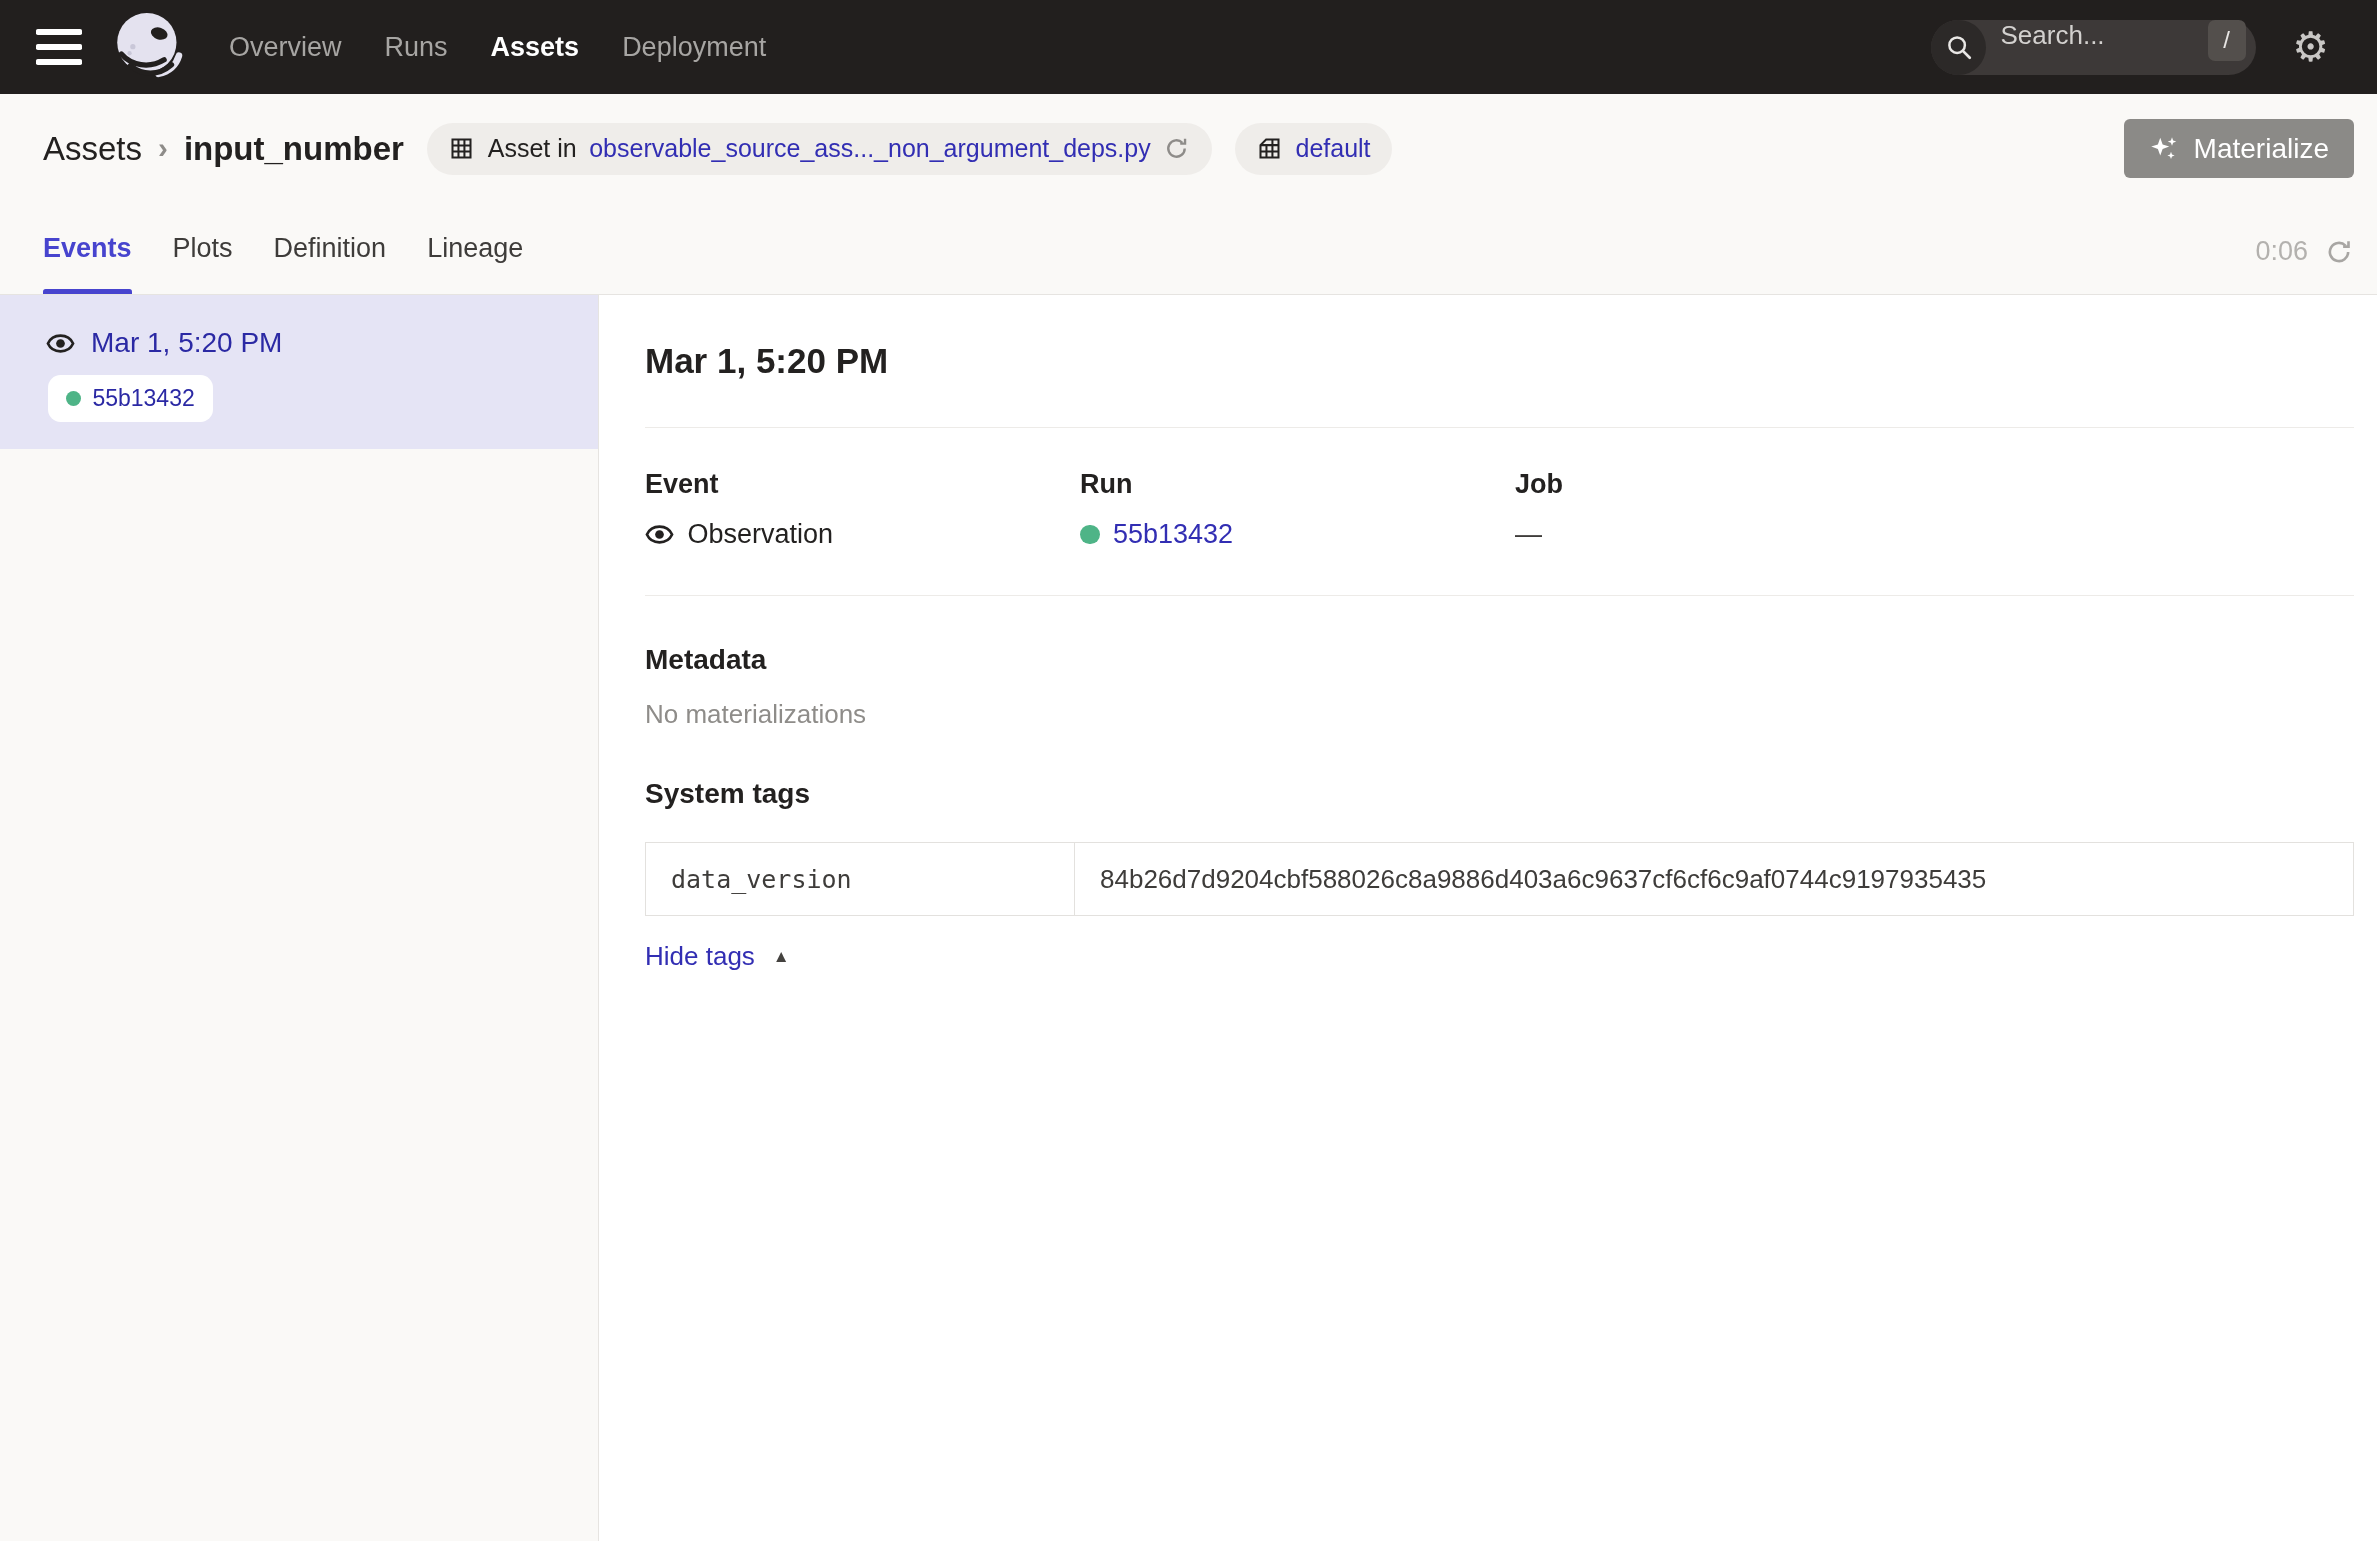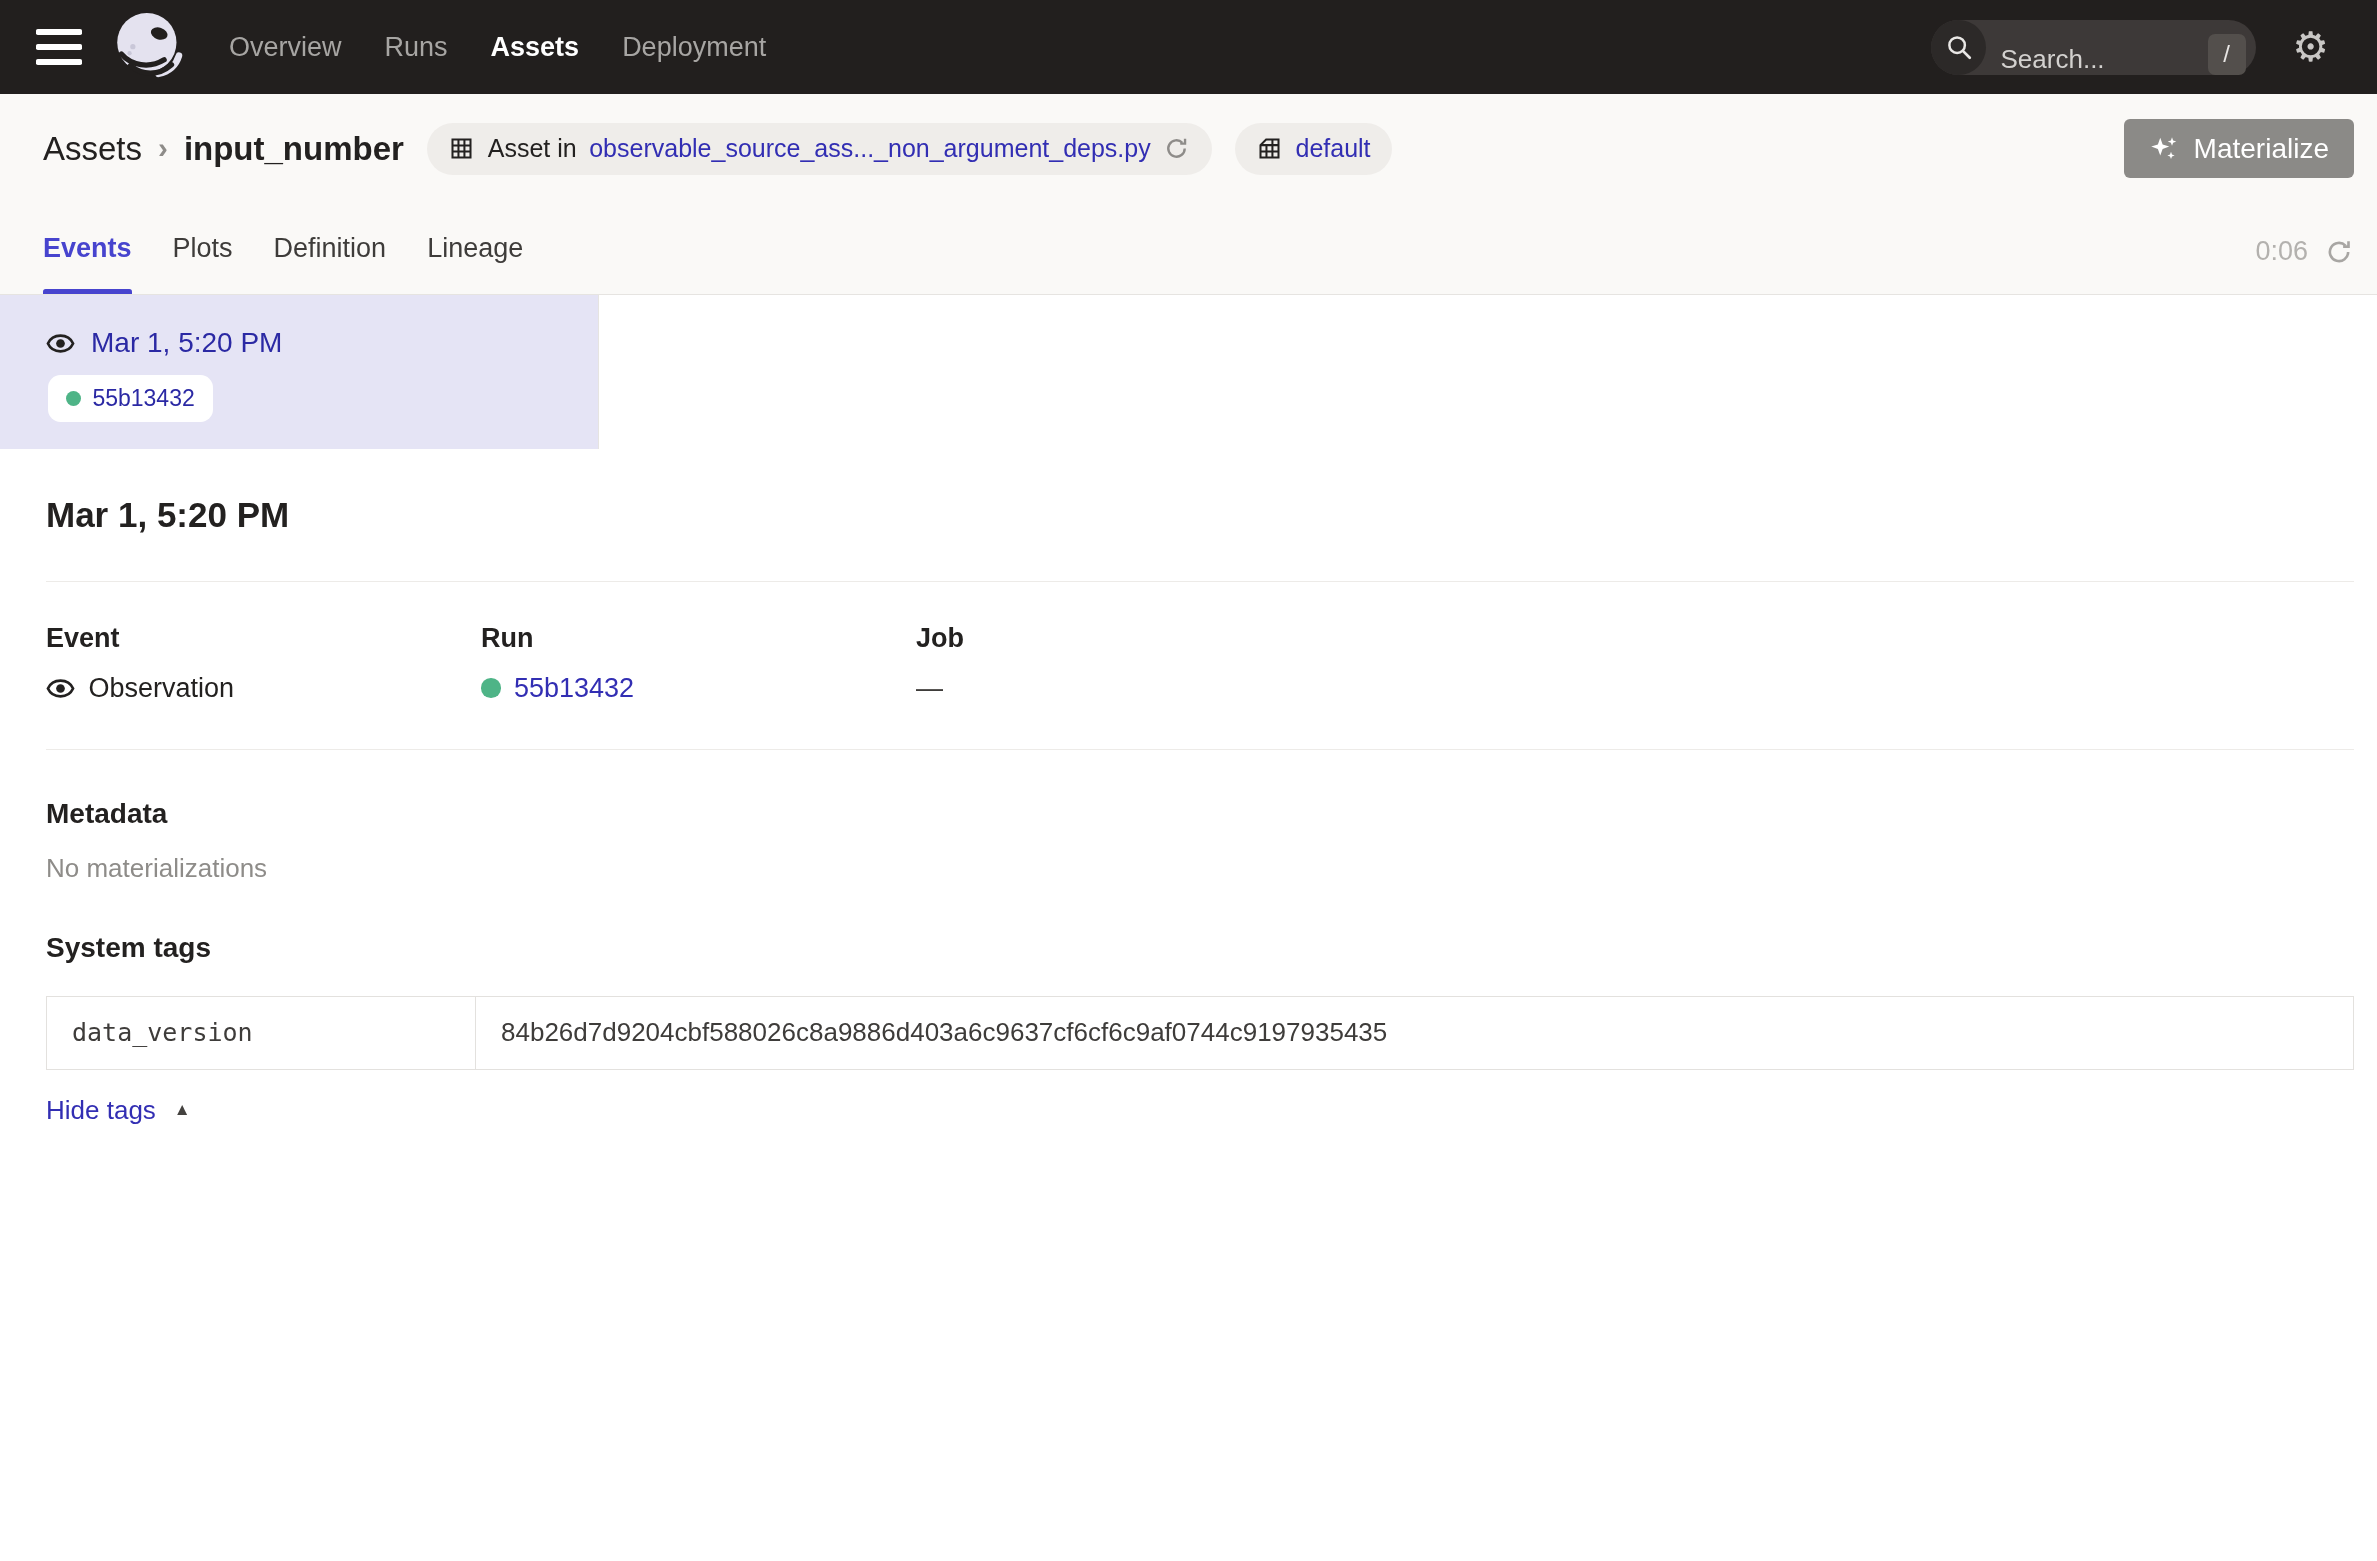--- a/index.html
+++ b/index.html
@@ -37,21 +37,21 @@
   .logo { width: 79px; height: 86px; display:flex; align-items:center; }
   .nav-links { display: flex; gap: 43px; margin-left: 41px; }
   .nav-link {
     font-size: 27px; color: #A7A5A3; text-decoration: none; font-weight: 500;
     background: none; border: none; cursor: pointer; font-family: inherit;
   }
   .nav-link.active { color: #ffffff; font-weight: 700; }
   .nav-spacer { flex: 1; }
   .search {
     width: 325px; height: 55px; border-radius: 29px; background: #3D3938;
-    display: flex; align-items: flex-end; padding-right: 10.7px;
+    display: flex; align-items: flex-start; padding-right: 10.7px;
   }
   .search-icon-circle {
     width: 55px; height: 55px; border-radius: 50%; background: #2C2928;
     display: flex; align-items: center; justify-content: center; flex: none;
   }
   .search input {
     flex: 1; min-width: 0; background: transparent; border: none; outline: none;
     color: #E8E6E4; font-size: 26px; padding-left: 14.3px; font-family: inherit;
   }
   .search input::placeholder { color: #D3D1CF; }
@@ -96,21 +96,21 @@
   .tab.active::after {
     content: ""; position: absolute; left: 0; right: 0; bottom: 0; height: 5.4px;
     background: var(--accent); border-radius: 2.7px 2.7px 0 0;
   }
   .tab-right {
     margin-left: auto; display: flex; align-items: center; gap: 16px;
     padding-bottom: 27px; color: #B3B1AE; font-size: 27px;
   }
 
   
-  .body-row { display: flex; height: 1246px; flex-direction: column; }
+  .body-row { display: flex; height: 1246px; }
   .sidebar {
     width: 599px; flex: none; border-right: 0.9px solid var(--border); background: var(--page-bg);
   }
   .event-item { padding: 32px 21.4px 27px 46px; cursor: pointer; }
   .event-item.selected { background: #E5E4F5; }
   .event-time { display: flex; align-items: center; gap: 16px; color: #2B29A4; font-size: 28px; }
   .run-chip {
     display: inline-flex; align-items: center; gap: 11.6px; background: #ffffff;
     border-radius: 12.5px; padding: 9.8px 18px; margin-top: 16px; margin-left: 1.8px;
     font-size: 23px; color: #2B29A4; text-decoration: none;

